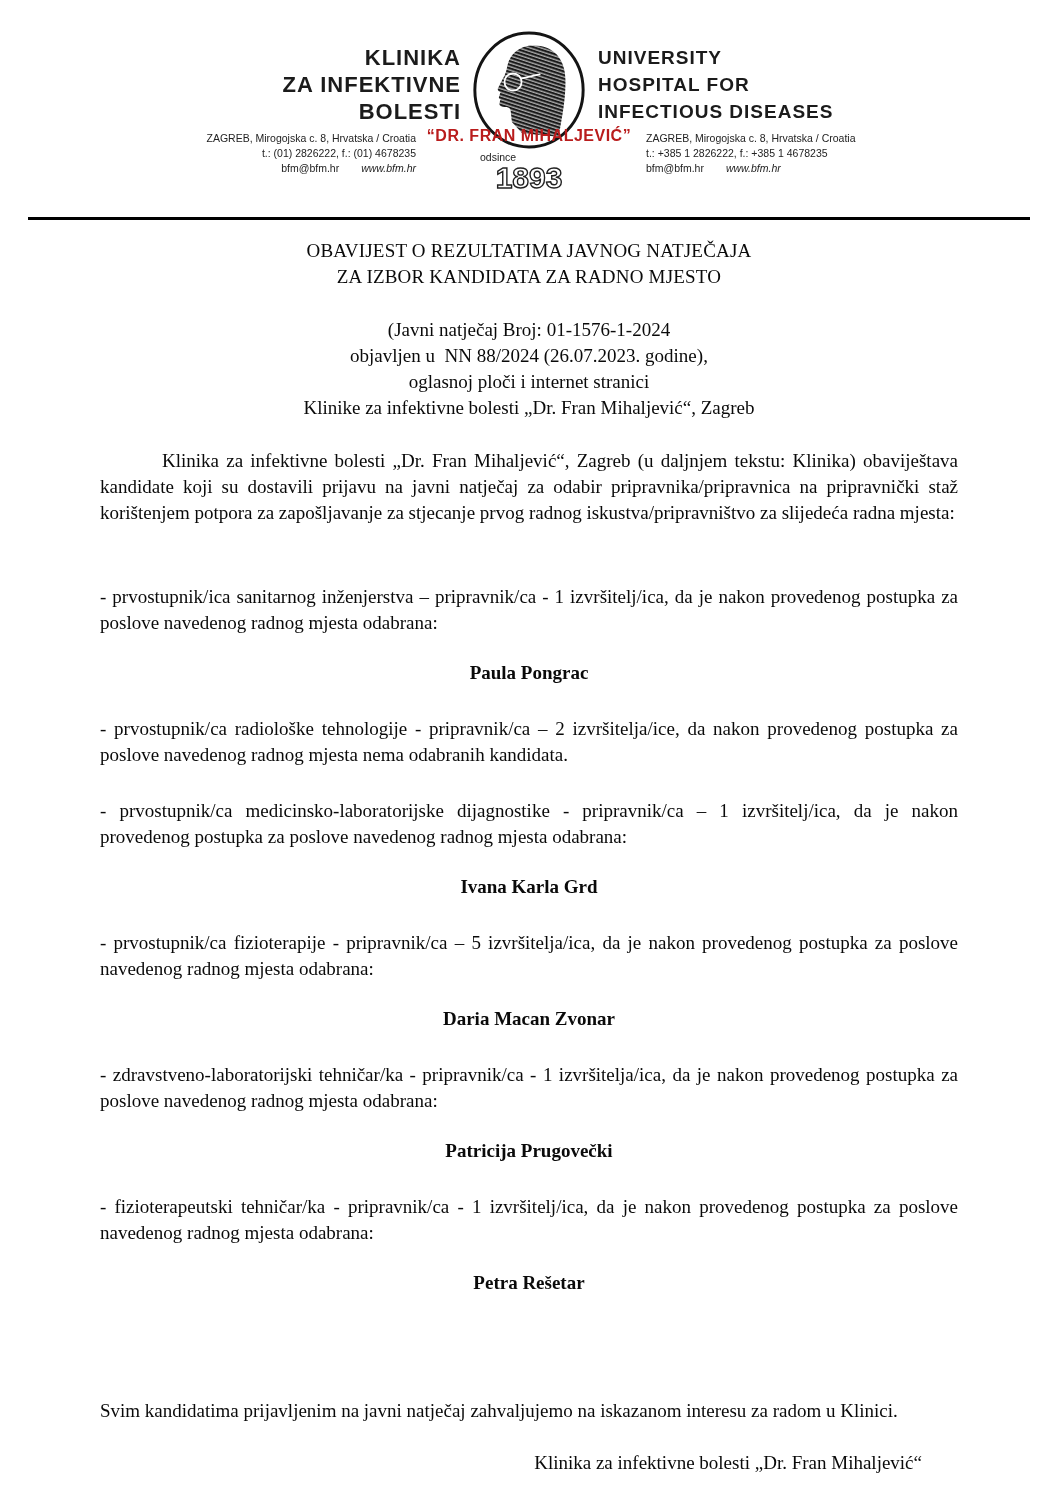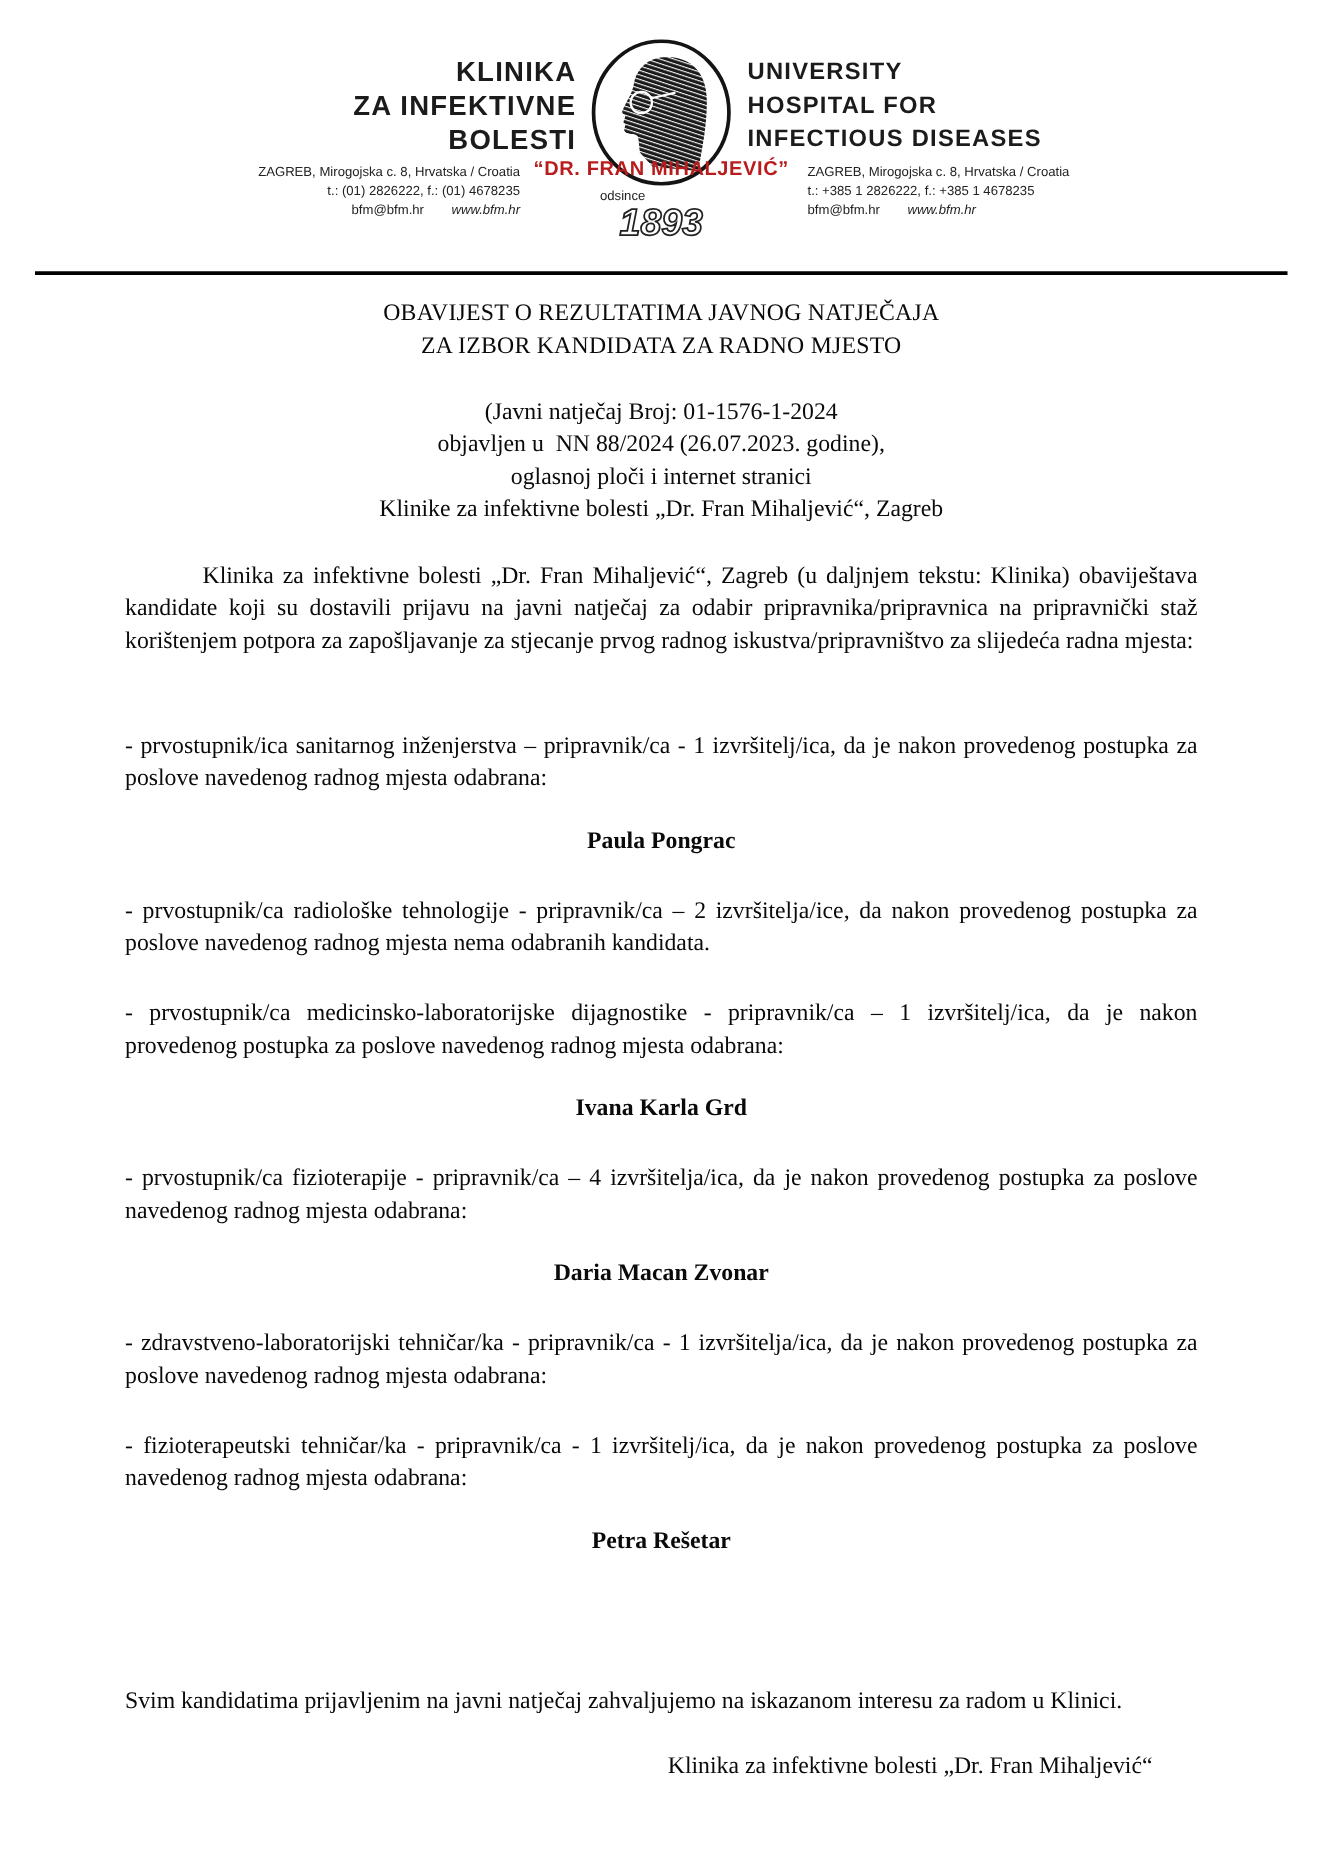--- a/index.html
+++ b/index.html
@@ -42,21 +42,21 @@
   .lh-name {
     position: absolute; top: 127px; left: 379px; width: 300px;
     text-align: center; font-weight: bold; font-size: 16px;
     letter-spacing: 0.5px; color: #b91c1c; white-space: nowrap;
   }
   .lh-odsince {
     position: absolute; top: 151px; left: 480px; width: 84px;
     display: flex; 
     font-size: 10.5px; color: #222;
   }
-  .lh-year { position: absolute; top: 158px; left: 479px; width: 100px; height: 40px; font-style: italic; }
+  .lh-year { position: absolute; top: 158px; left: 479px; width: 100px; height: 40px; }
 
   .divider {
     position: absolute; top: 217px; left: 28px; right: 28px;
     height: 3px; background: #000;
   }
 
   
   .doc {
     position: absolute; top: 220px; left: 0; right: 0;
     padding: 0 100px;
@@ -156,24 +156,25 @@
     <p class="intro">Klinika za infektivne bolesti „Dr. Fran Mihaljević“, Zagreb (u daljnjem tekstu: Klinika) obaviještava kandidate koji su dostavili prijavu na javni natječaj za odabir pripravnika/pripravnica na pripravnički staž korištenjem potpora za zapošljavanje za stjecanje prvog radnog iskustva/pripravništvo za slijedeća radna mjesta:</p>
 
     <p class="pos-text pos-first">- prvostupnik/ica sanitarnog inženjerstva – pripravnik/ca - 1 izvršitelj/ica, da je nakon provedenog postupka za poslove navedenog radnog mjesta odabrana:</p>
     <p class="pos-name">Paula Pongrac</p>
 
     <p class="pos-text pos-next">- prvostupnik/ca radiološke tehnologije - pripravnik/ca – 2 izvršitelja/ice, da nakon provedenog postupka za poslove navedenog radnog mjesta nema odabranih kandidata.</p>
 
     <p class="pos-text pos-next">- prvostupnik/ca medicinsko-laboratorijske dijagnostike - pripravnik/ca – 1 izvršitelj/ica, da je nakon provedenog postupka za poslove navedenog radnog mjesta odabrana:</p>
     <p class="pos-name">Ivana Karla Grd</p>
 
-    <p class="pos-text pos-next">- prvostupnik/ca fizioterapije - pripravnik/ca – 4 izvršitelja/ica, da je nakon provedenog postupka za poslove navedenog radnog mjesta odabrana:</p>
+    <p class="pos-text pos-next">- prvostupnik/ca fizioterapije - pripravnik/ca – 5 izvršitelja/ica, da je nakon provedenog postupka za poslove navedenog radnog mjesta odabrana:</p>
     <p class="pos-name">Daria Macan Zvonar</p>
 
     <p class="pos-text pos-next">- zdravstveno-laboratorijski tehničar/ka - pripravnik/ca - 1 izvršitelja/ica, da je nakon provedenog postupka za poslove navedenog radnog mjesta odabrana:</p>
+    <p class="pos-name">Patricija Prugovečki</p>
 
     <p class="pos-text pos-next">- fizioterapeutski tehničar/ka - pripravnik/ca - 1 izvršitelj/ica, da je nakon provedenog postupka za poslove navedenog radnog mjesta odabrana:</p>
     <p class="pos-name">Petra Rešetar</p>
 
     <p class="closing">Svim kandidatima prijavljenim na javni natječaj zahvaljujemo na iskazanom interesu za radom u Klinici.</p>
 
     <p class="signature">Klinika za infektivne bolesti „Dr. Fran Mihaljević“</p>
 
   </div>
 </div>

